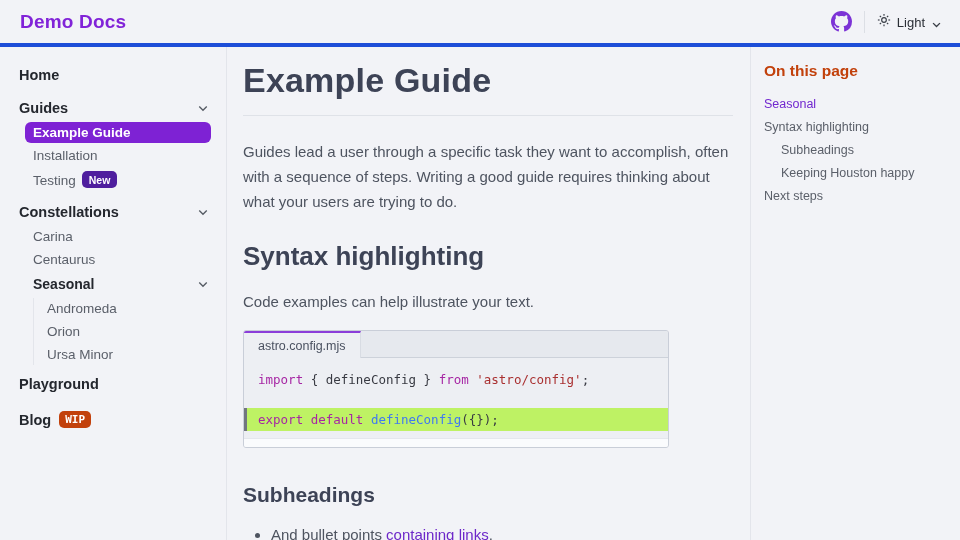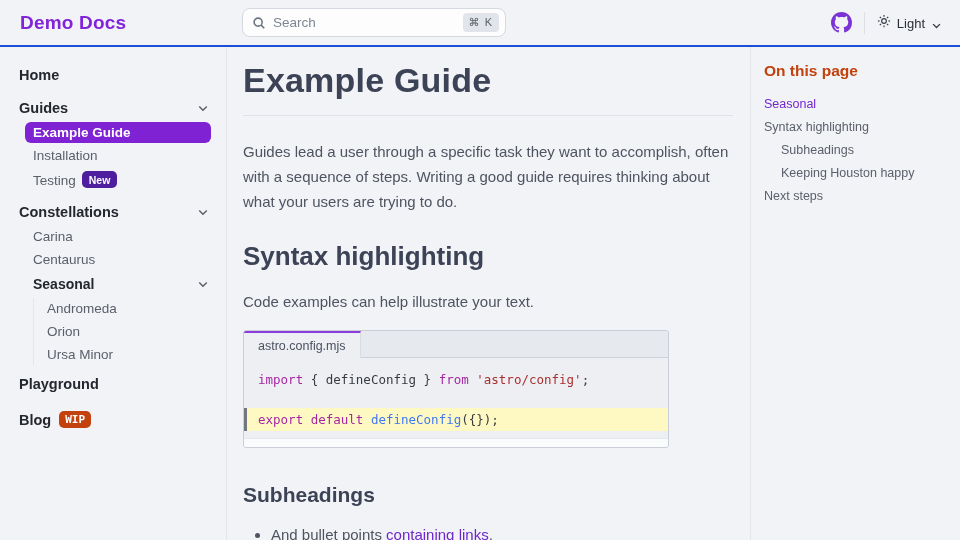--- a/index.html
+++ b/index.html
@@ -7,21 +7,21 @@
   body {
     font-family:"Liberation Sans", sans-serif;
     background:#f2f3f7;
     color:#24272e;
   }
   .app { width:960px; height:540px; display:flex; flex-direction:column; }
 
   
   .header {
     height:47px; flex:0 0 47px; display:flex; align-items:center;
-    border-bottom:2px solid #1d4ed8; background:#f2f3f7;
+    border-bottom:4px solid #1d4ed8; background:#f2f3f7;gap:17px;
   }
   .logo-wrap { width:227px; padding-left:20px; flex:0 0 227px; }
   .logo { font-size:19px; font-weight:bold; color:#8123d8; letter-spacing:.2px; cursor:pointer; }
   .search-btn {
     margin-left:15px; width:264px; height:29px; display:flex; align-items:center;
     background:#fdfdfe; border:1px solid #d5d9e0; border-radius:8px;
     padding:0 6px 0 9px; cursor:pointer; color:#7e8694; font-size:13.5px;
   }
   .search-btn .mag { margin-right:7px; display:flex; }
   .search-btn .kbd {
@@ -87,21 +87,21 @@
   }
   .code-tabs { display:flex; align-items:stretch; height:27px; }
   .code-tab {
     border-top:2px solid #8b3dd9; padding:0 14px; display:flex; align-items:center;
     font-size:12.5px; color:#4a5160; background:#edeff3; border-right:1px solid #d8dce3;
   }
   .code-tabs .tab-rest { flex:1; background:#e6e9ee; border-bottom:1px solid #cdd2da; }
   .code-body { padding:10px 0 0 0; font-family:"DejaVu Sans Mono", monospace; font-size:12.5px; }
   .code-line { padding:3px 14px; white-space:pre; line-height:17px; }
   .code-line.blank { height:17px; }
-  .code-line.hl { background:#fef9c3; border-left:3px solid #71767f; padding-left:11px; }
+  .code-line.hl { background:#bef264; border-left:3px solid #71767f; padding-left:11px; }
   .code-foot { height:9px; background:#fafbfd; border-top:1px solid #e4e7ec; margin-top:7px; }
   .tok-kw { color:#a626a4; }
   .tok-fn { color:#4078f2; }
   .tok-str { color:#a93030; }
   .tok-pl { color:#383a42; }
 
   ul.bullets { margin-top:19px; padding-left:28px; font-size:15px; color:#4e5460; }
   ul.bullets li { margin-bottom:11px; }
   a.inline-link { color:#6d28c9; text-decoration:underline; cursor:pointer; }
 
@@ -114,30 +114,20 @@
 </head>
 <body>
 
 <div class="app">
 
   <div class="header">
     <div class="logo-wrap">
       <span class="logo">Demo Docs</span>
     </div>
 
-    <div class="search-btn">
-      <span class="mag">
-        <svg width="14" height="14" viewBox="0 0 16 16" fill="none" stroke="#6b7280" stroke-width="1.8">
-          <circle cx="7" cy="7" r="4.6"></circle>
-            <line x1="10.4" y1="10.4" x2="14" y2="14"></line>
-        </svg>
-      </span>
-      <span>Search</span>
-      <span class="kbd">⌘ K</span>
-    </div>
 
     <div class="header-right">
       <span class="gh">
         <svg width="21" height="21" viewBox="0 0 16 16" fill="#7c33d6">
           <path d="M8 0C3.58 0 0 3.58 0 8c0 3.54 2.29 6.53 5.47 7.59.4.07.55-.17.55-.38 0-.19-.01-.82-.01-1.49-2.01.37-2.53-.49-2.69-.94-.09-.23-.48-.94-.82-1.13-.28-.15-.68-.52-.01-.53.63-.01 1.08.58 1.23.82.72 1.21 1.87.87 2.33.66.07-.52.28-.87.51-1.07-1.78-.2-3.64-.89-3.64-3.95 0-.87.31-1.59.82-2.15-.08-.2-.36-1.02.08-2.12 0 0 .67-.21 2.2.82.64-.18 1.32-.27 2-.27s1.36.09 2 .27c1.53-1.04 2.2-.82 2.2-.82.44 1.1.16 1.92.08 2.12.51.56.82 1.27.82 2.15 0 3.07-1.87 3.75-3.65 3.95.29.25.54.73.54 1.48 0 1.07-.01 1.93-.01 2.2 0 .21.15.46.55.38A8.01 8.01 0 0 0 16 8c0-4.42-3.58-8-8-8z"></path>
         </svg>
       </span>
       <span class="vdiv"></span>
       <span class="theme-sel">
         <span>

